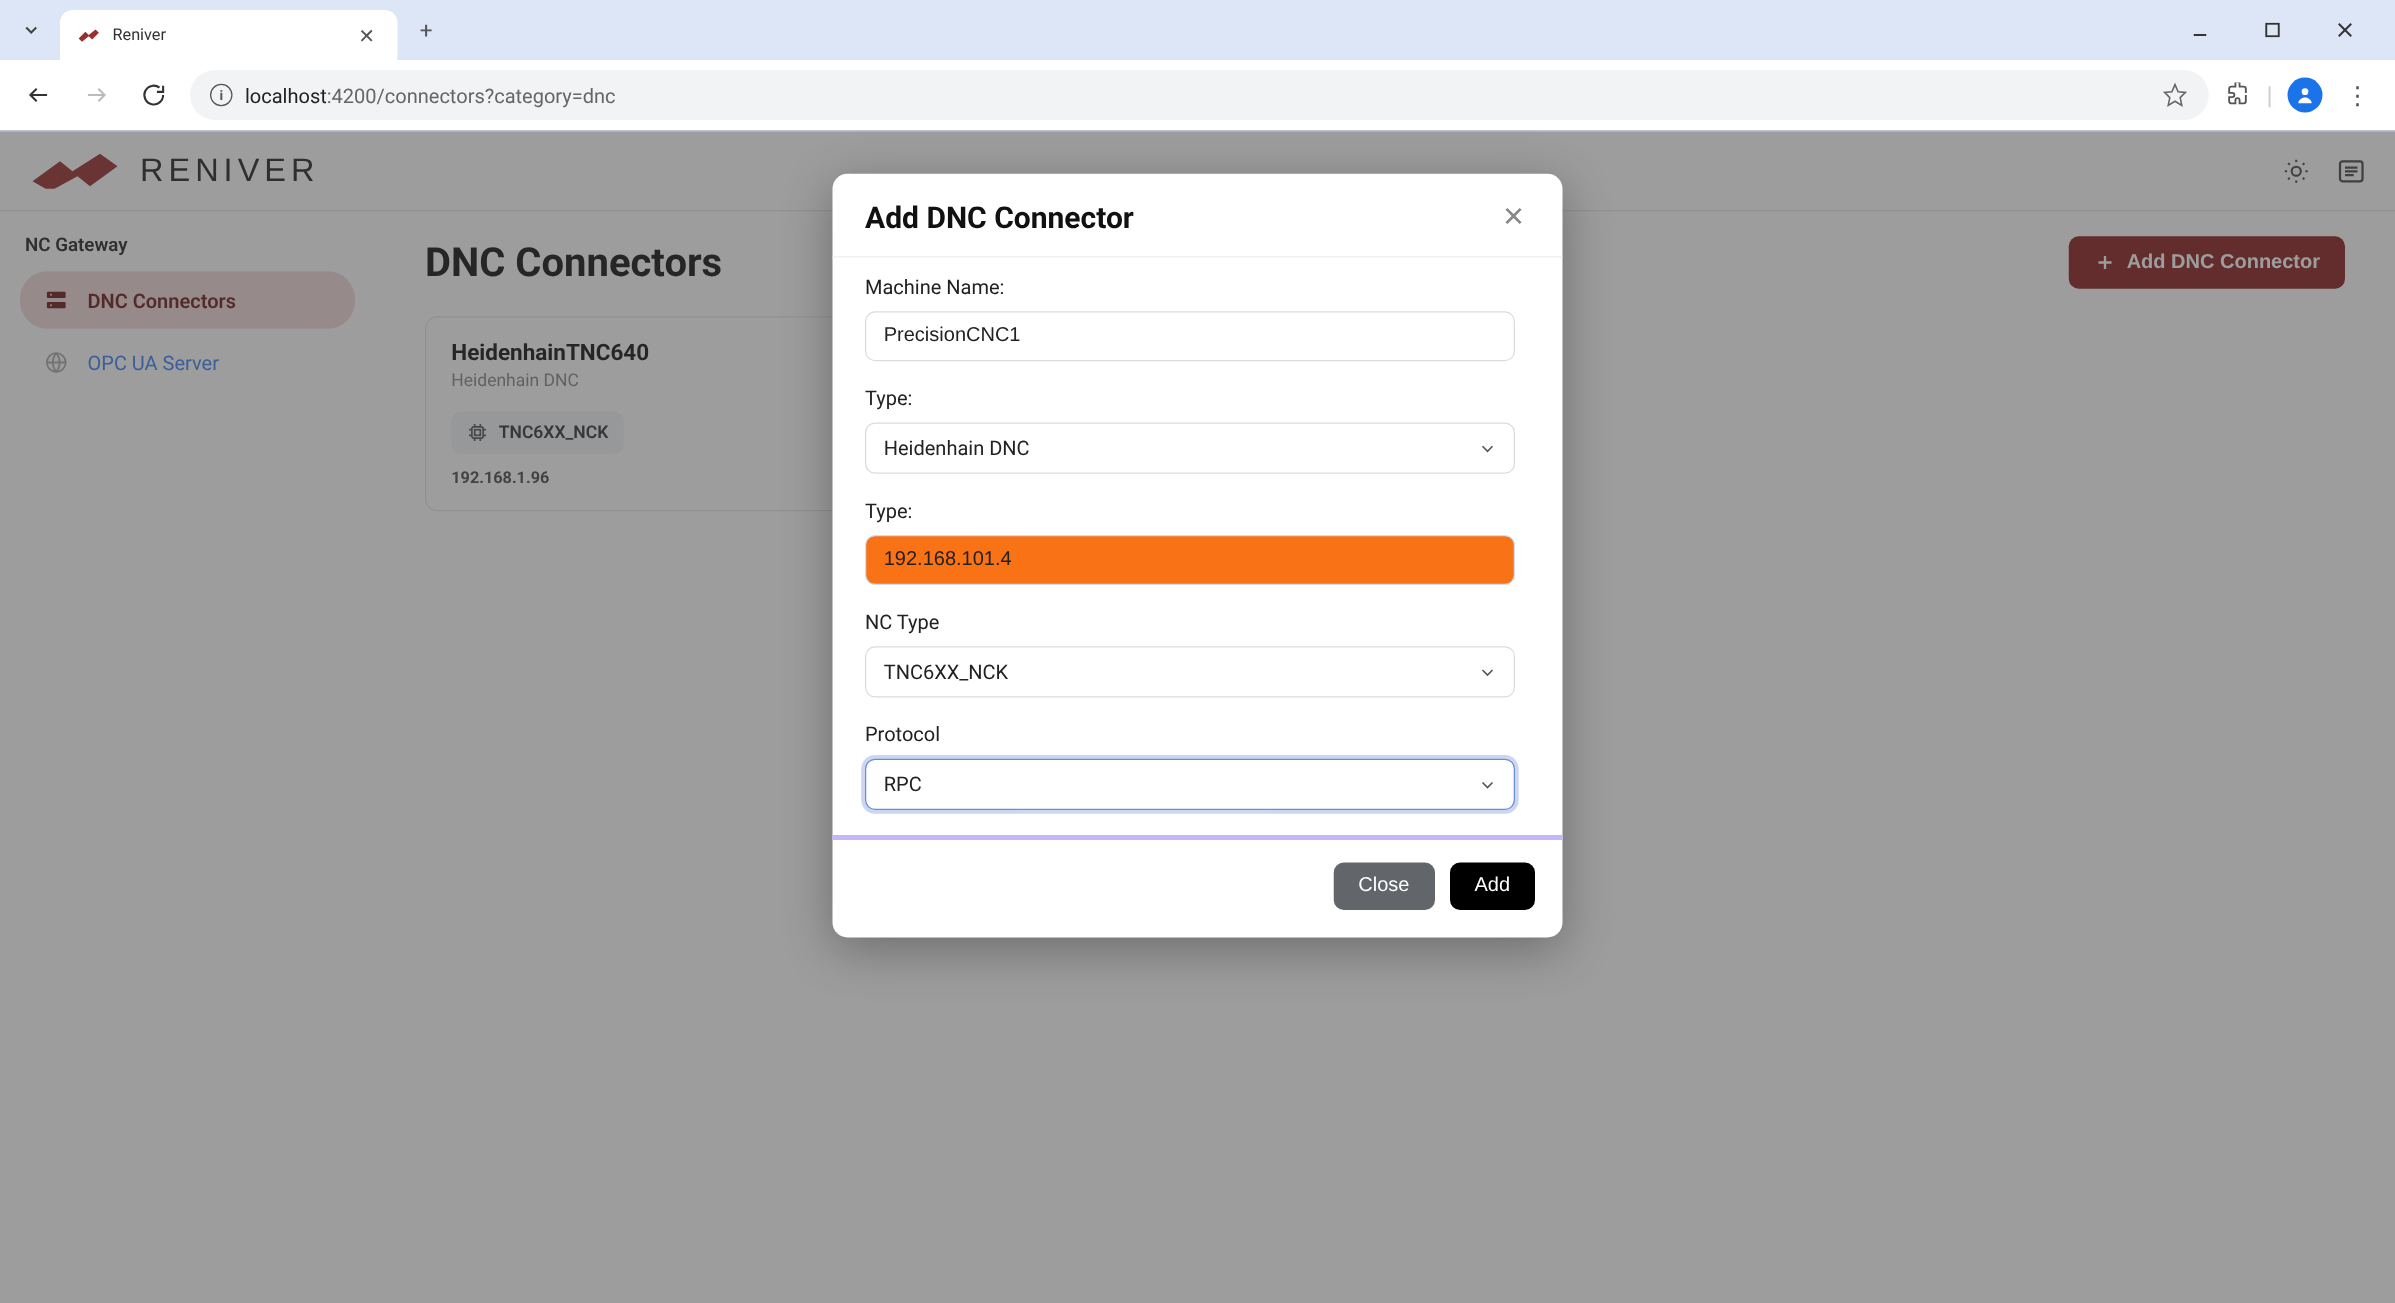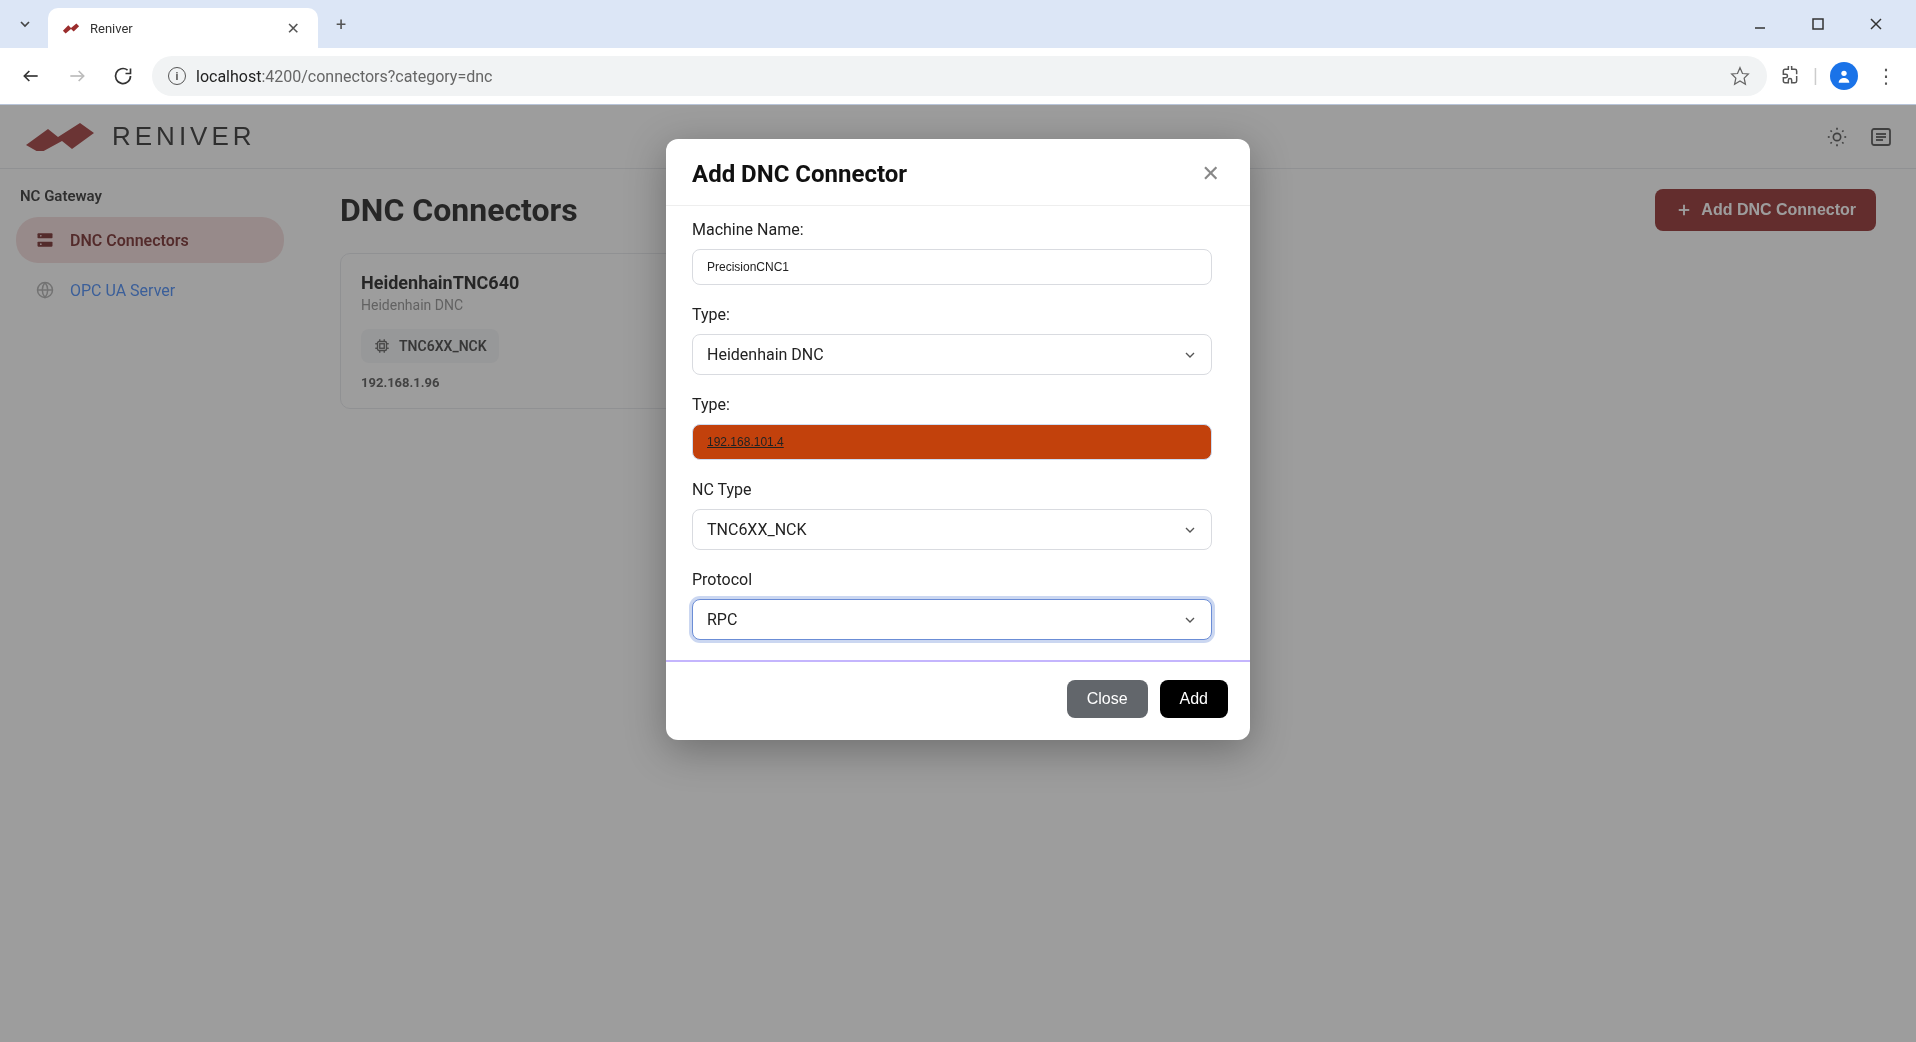--- a/index.html
+++ b/index.html
@@ -54,28 +54,28 @@
     .card-subtitle { font-size: 14px; color: #888; margin-bottom: 16px; }
     .card-chip { display: inline-flex; align-items: center; gap: 8px; background: #f3f4f6; border-radius: 8px; padding: 8px 12px; font-size: 14px; font-weight: 600; color: #333; margin-bottom: 12px; }
     .card-ip { font-size: 13px; font-weight: 700; color: #4a4a4a; }
 
     
     .overlay { position: absolute; inset: 0; background: rgba(60,60,60,0.5); display: flex; align-items: flex-start; justify-content: center; padding-top: 34px; }
     .modal { background: #fff; border-radius: 12px; width: 584px; box-shadow: 0 10px 40px rgba(0,0,0,0.3); display: flex; flex-direction: column; }
     .modal-header { display: flex; align-items: center; justify-content: space-between; padding: 18px 26px 14px; }
     .modal-title { font-size: 24px; font-weight: 700; color: #111; }
     .modal-close { font-size: 22px; color: #888; cursor: pointer; background: none; border: none; padding: 4px; }
-    .modal-body { border-top: 1px solid #eee; border-bottom: 2px solid #c4b5fd; padding: 14px 38px 16px 26px; max-height: 476px; overflow-y: auto; position: relative; }
+    .modal-body { border-top: 1px solid #eee; border-bottom: 4px solid #c4b5fd; padding: 14px 38px 16px 26px; max-height: 476px; overflow-y: auto; position: relative; }
     .modal-body::-webkit-scrollbar { width: 16px; }
     .modal-body::-webkit-scrollbar-track { background: #f6f6f6; }
     .modal-body::-webkit-scrollbar-thumb { background: #c9c9c9; border-radius: 8px; border: 3px solid #f6f6f6; }
     .form-group { margin-bottom: 20px; }
     .form-label { display: block; font-size: 16px; color: #222; margin-bottom: 10px; }
-    .form-input { width: 100%; border: 1px solid #d9dbe0; border-radius: 8px; padding: 10px 14px; font-size: 12px; color: #222; background: #fff; }
-    .form-input.highlight { background: #c2410c; border-color: #cddcf3; text-decoration: underline; }
+    .form-input { width: 100%; border: 1px solid #d9dbe0; border-radius: 8px; padding: 10px 14px; font-size: 16px; color: #222; background: #fff; }
+    .form-input.highlight { background: #f97316; border-color: #cddcf3; }
     .form-select { width: 100%; border: 1px solid #d9dbe0; border-radius: 8px; padding: 10px 14px; font-size: 16px; color: #222; background: #fff; appearance: none; position: relative; }
     .select-wrapper { position: relative; }
     .select-wrapper.focused .form-select { border: 1px solid #6b8dd6; box-shadow: 0 0 0 3px rgba(107,141,214,0.35); }
     .select-chevron { position: absolute; right: 14px; top: 50%; transform: translateY(-50%); pointer-events: none; color: #555; }
     .modal-footer { display: flex; justify-content: flex-end; gap: 12px; padding: 18px 22px 22px; }
     .btn { border: none; border-radius: 8px; padding: 10px 20px; font-size: 16px; font-weight: 500; cursor: pointer; text-align: center; }
     .btn-secondary { background: #62666b; color: #fff; }
     .btn-primary { background: #000000; color: #fff; }
 
     svg { display: block; }

